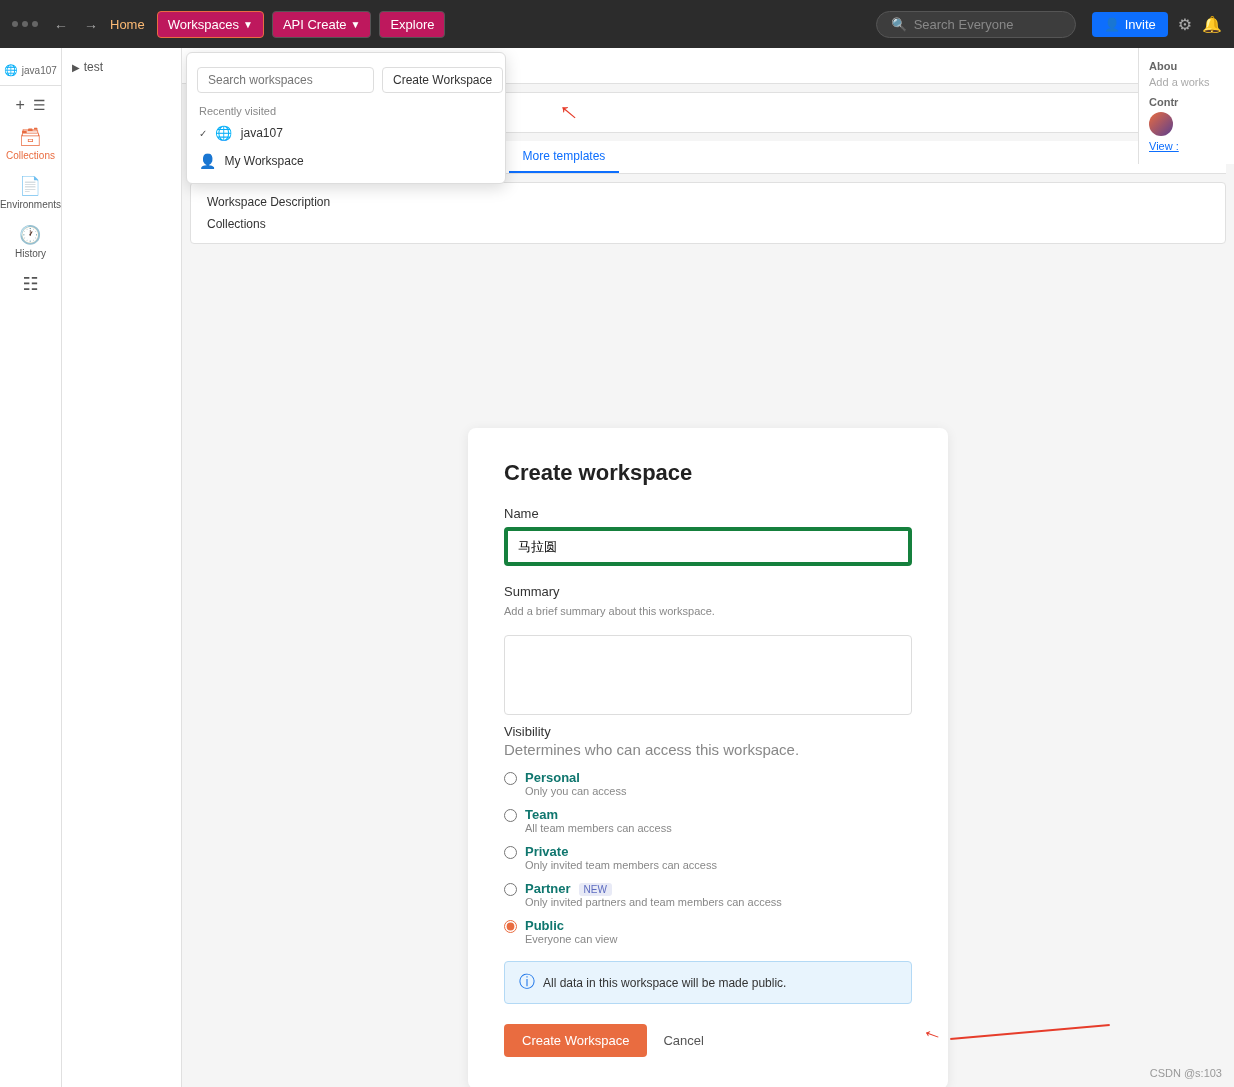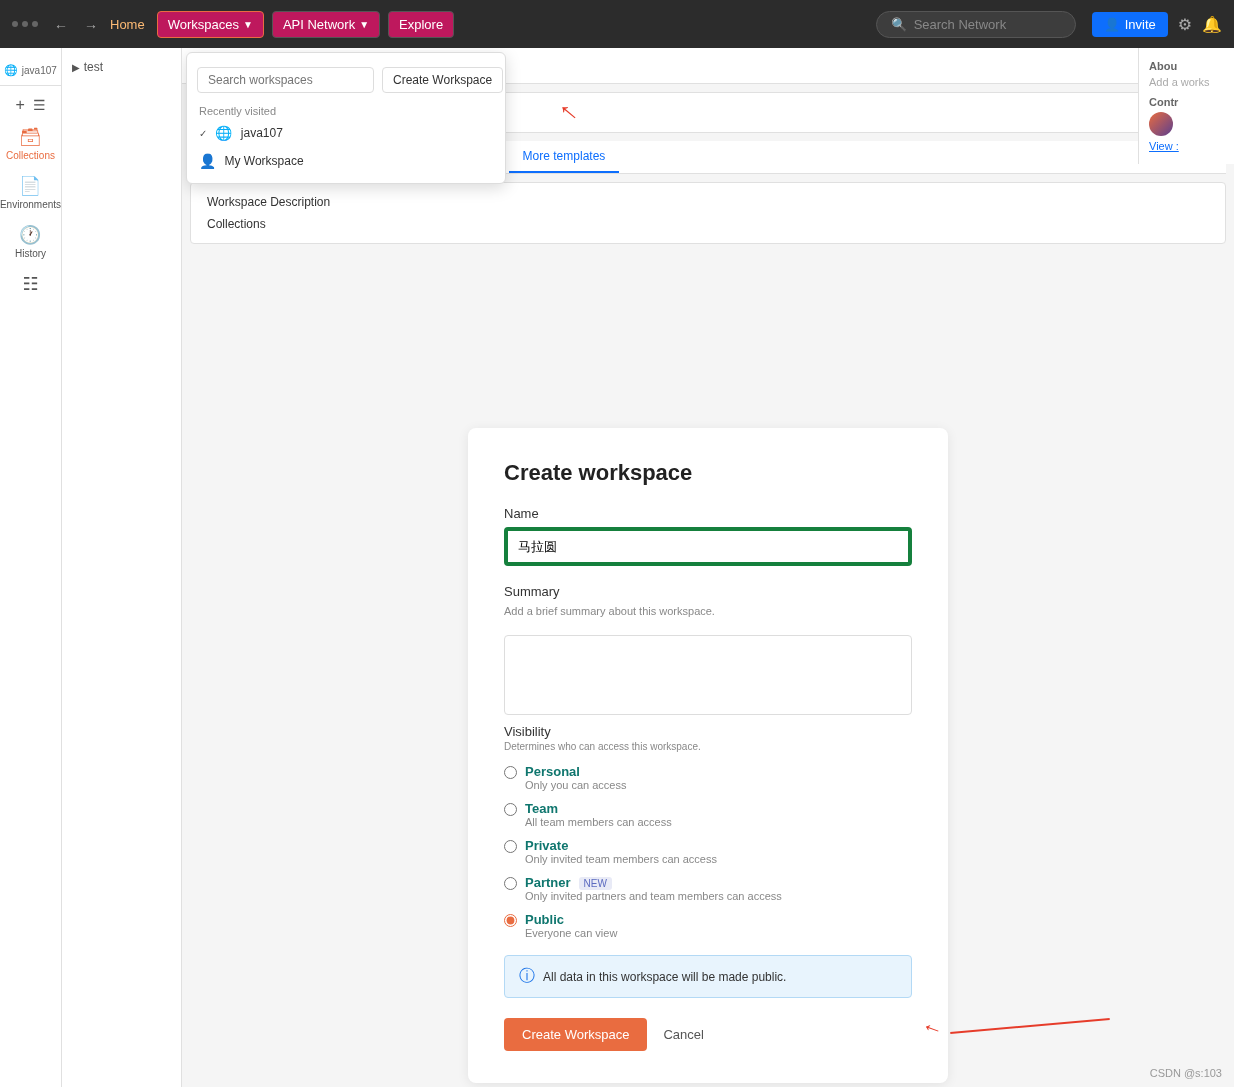--- a/index.html
+++ b/index.html
@@ -252,21 +252,21 @@
       border-radius: 4px;
       padding: 8px 10px;
       font-size: 13px;
       outline: none;
       height: 80px;
       resize: none;
       margin-bottom: 6px;
     }
     .cw-sublabel { font-size: 11px; color: #888; margin-bottom: 18px; }
     .cw-visibility-title { font-size: 13px; font-weight: 500; color: #333; margin-bottom: 2px; }
-    .cw-visibility-sub { font-size: 10px; color: #888; margin-bottom: 12px; }
+    .cw-visibility-sub { font-size: 15px; color: #888; margin-bottom: 12px; }
 
     .radio-option { margin-bottom: 10px; }
     .radio-option label { display: flex; align-items: flex-start; gap: 8px; cursor: pointer; }
     .radio-option input[type=radio] { margin-top: 2px; accent-color: #e96c40; }
     .radio-name { font-size: 13px; color: #0f766e; font-weight: 700; }
     .radio-desc { font-size: 11px; color: #888; }
     .radio-new-badge {
       background: #e8eaf6;
       color: #5c6bc0;
       font-size: 10px;
@@ -332,31 +332,31 @@
   <span class="nav-arrow">←</span>
   <span class="nav-arrow">→</span>
   <span class="nav-home">Home</span>
 
   <button class="nav-btn active">
     <span>Workspaces</span>
     <span class="chevron">▼</span>
   </button>
 
   <button class="nav-btn">
-    <span>API Network</span>
+    <span>API Create</span>
     <span class="chevron">▼</span>
   </button>
 
   <button class="nav-btn">
     <span>Explore</span>
   </button>
 
   <div class="nav-search">
     <span>🔍</span>
-    <span style="color:#888;">Search Network</span>
+    <span style="color:#888;">Search Everyone</span>
   </div>
 
   <div class="nav-right">
     <button class="invite-btn">
       <span>👤</span>
       <span>Invite</span>
     </button>
     <button class="icon-btn">⚙</button>
     <button class="icon-btn">🔔</button>
   </div>

